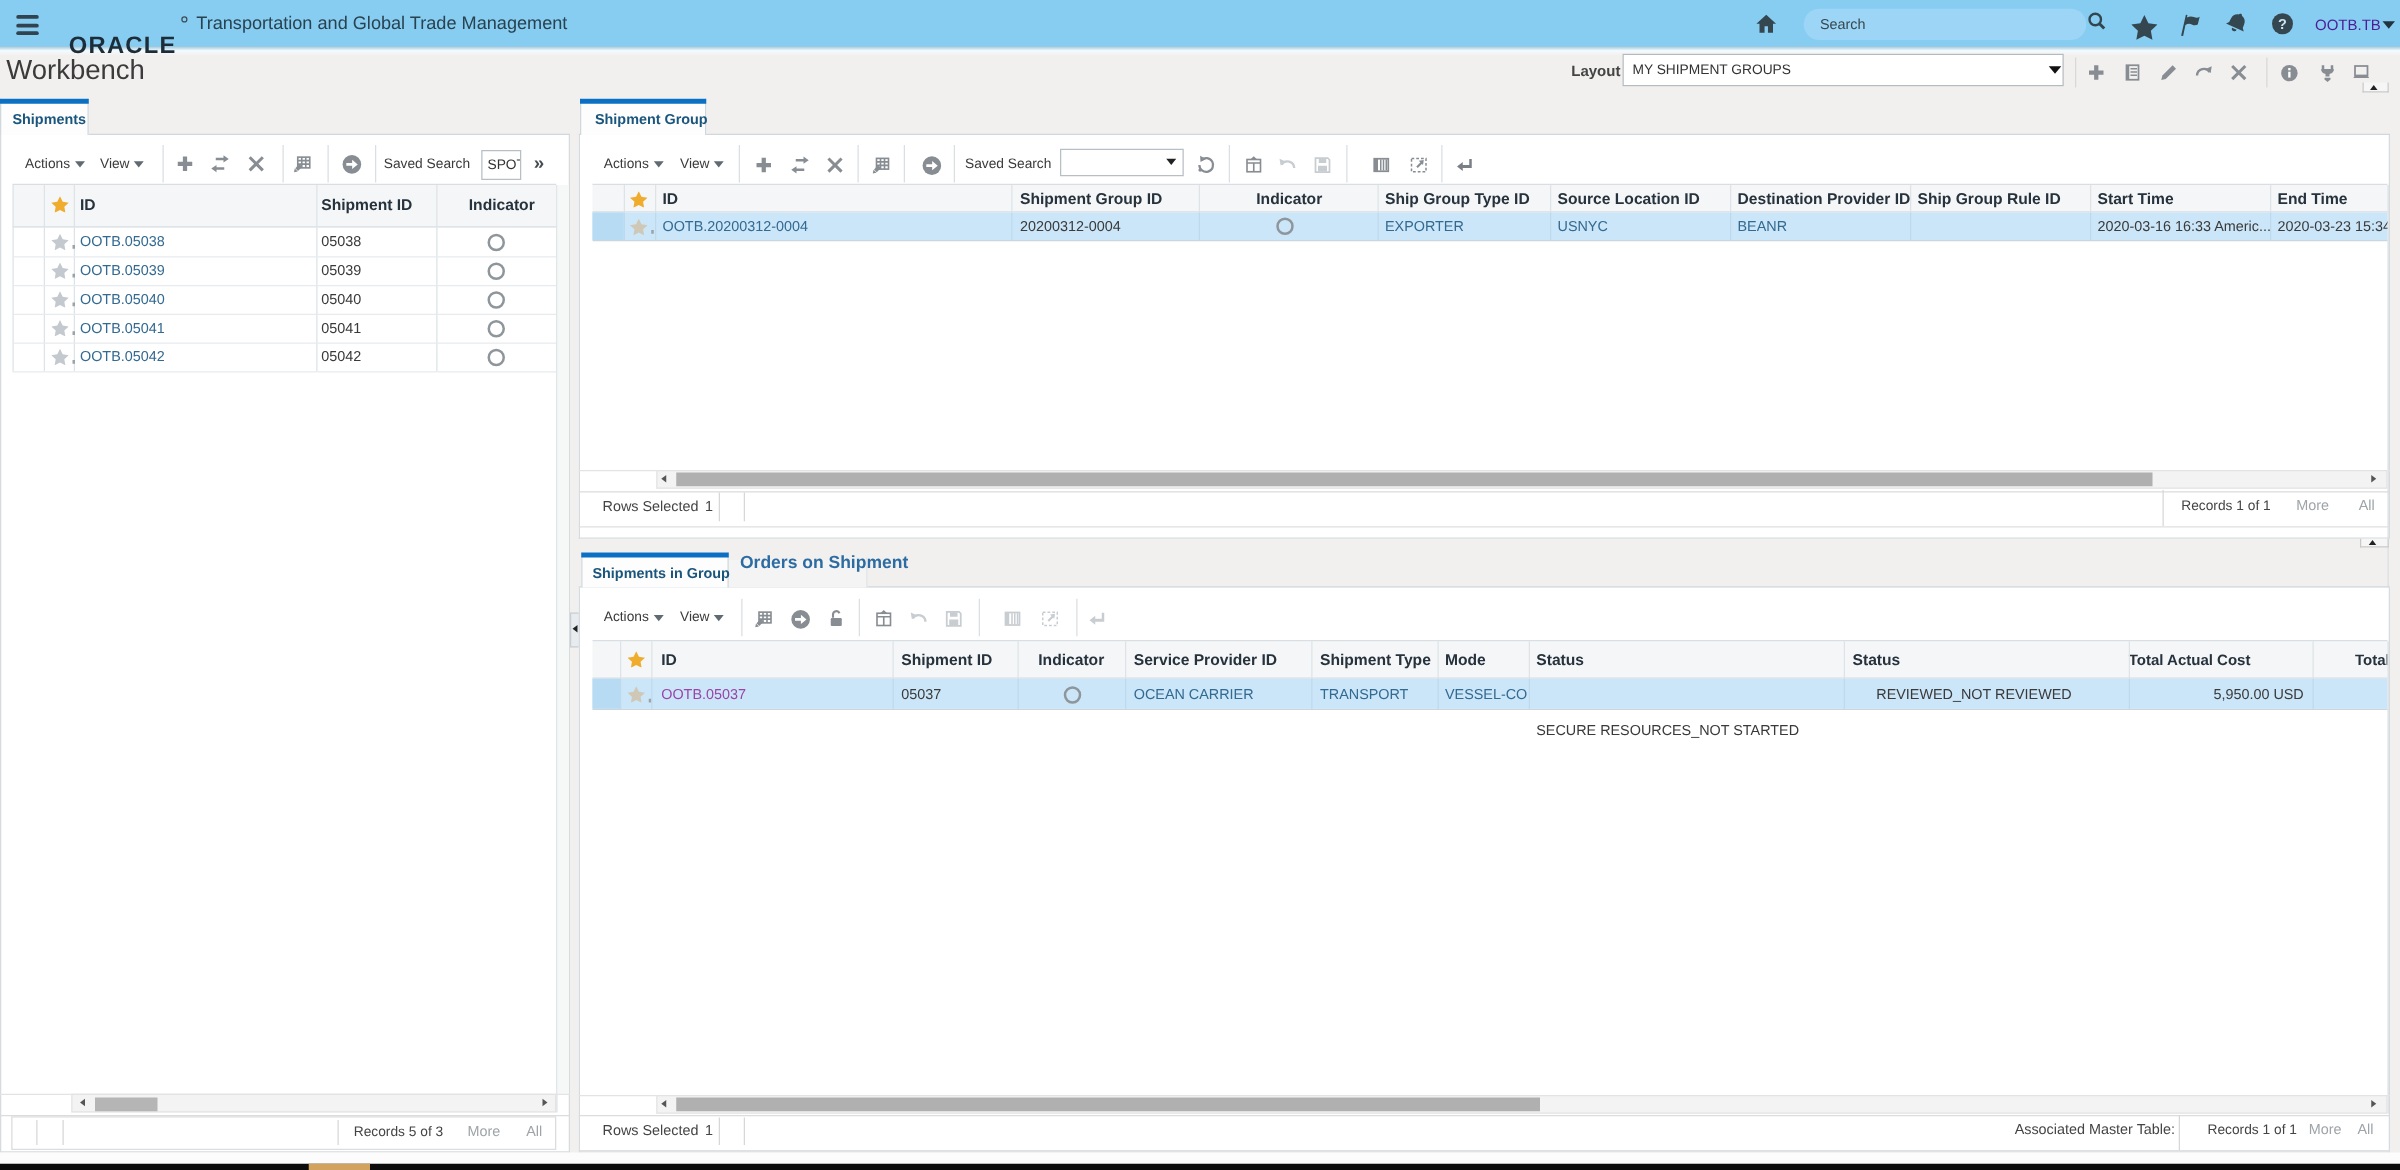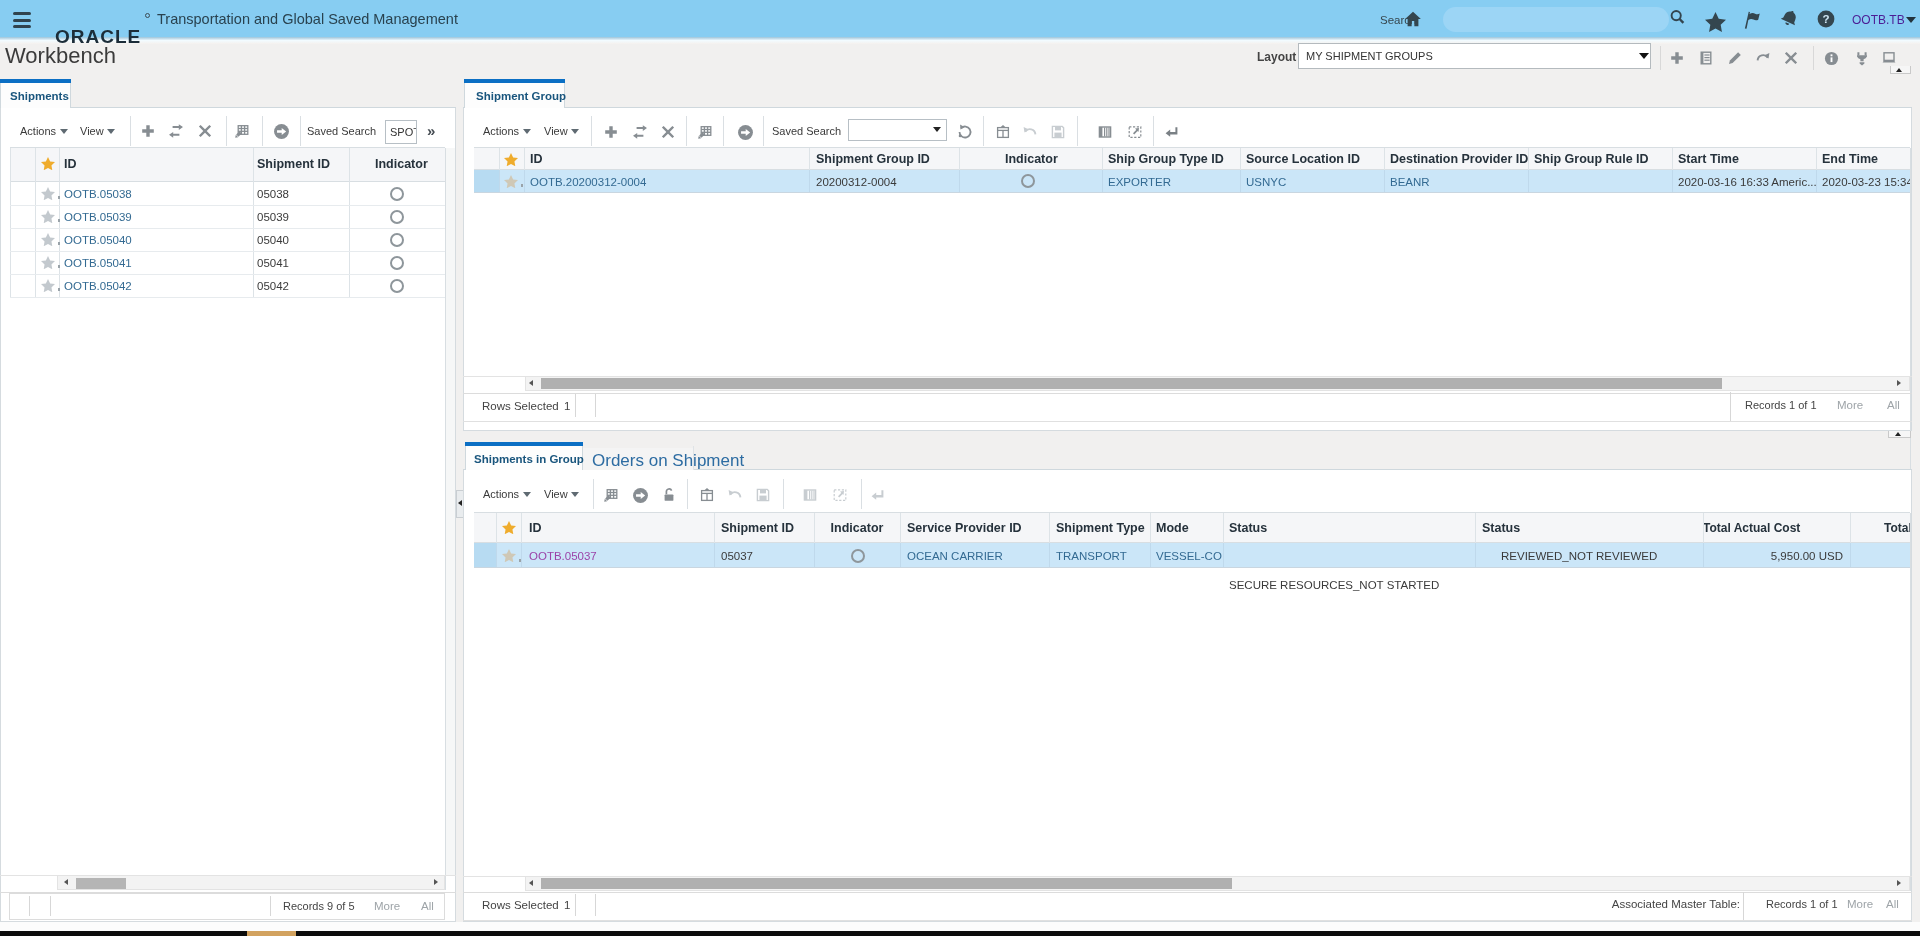--- a/index.html
+++ b/index.html
@@ -5,26 +5,26 @@
 div{line-height:1;}
 </style></head><body>
 <div id="pg">
 <div style="position:absolute;left:0;top:0;width:1920px;height:38px;background:#87cdf2"></div>
 <div style="position:absolute;left:0;top:37px;width:1920px;height:7px;background:linear-gradient(#9dc4da,#f2fbff 50%,#f5f1ee)"></div>
 <div style="position:absolute;left:13px;top:12px;width:18px;height:3.2px;border-radius:1.6px;background:#30434e"></div>
 <div style="position:absolute;left:13px;top:18.5px;width:18px;height:3.2px;border-radius:1.6px;background:#30434e"></div>
 <div style="position:absolute;left:13px;top:25px;width:18px;height:3.2px;border-radius:1.6px;background:#30434e"></div>
 <div style="position:absolute;left:55px;top:27px;font-size:19px;color:#1c2d39;font-weight:bold;white-space:nowrap;line-height:1;letter-spacing:1px;">ORACLE</div>
 <div style="position:absolute;left:145px;top:12.5px;width:3px;height:3px;border:1px solid #3c4c56;border-radius:50%"></div>
-<div style="position:absolute;left:157px;top:12px;font-size:14.5px;color:#29424f;white-space:nowrap;line-height:1;">Transportation and Global Saved Management</div>
+<div style="position:absolute;left:157px;top:12px;font-size:14.5px;color:#29424f;white-space:nowrap;line-height:1;">Transportation and Global Trade Management</div>
 <svg style="position:absolute;left:1404px;top:10px" width="18" height="18" viewBox="0 0 16 16">
       <path d="M8 1.6L1 8h2.2v6.4h3.6V9.8h2.4v4.6h3.6V8H15z" fill="#34464f"></path>
     </svg>
 <div style="position:absolute;left:1443px;top:7px;width:226px;height:25px;box-sizing:border-box;background:#9cd5f5;border-radius:13px;"></div>
-<div style="position:absolute;left:1380px;top:15px;font-size:11.5px;color:#37474f;white-space:nowrap;line-height:1;">Search</div>
+<div style="position:absolute;left:1456px;top:15px;font-size:11.5px;color:#37474f;white-space:nowrap;line-height:1;">Search</div>
 <svg style="position:absolute;left:1668px;top:8px" width="20" height="20" viewBox="0 0 20 20">
       <circle cx="8.2" cy="7.6" r="4.6" fill="none" stroke="#33454f" stroke-width="1.9"></circle>
       <line x1="11.6" y1="11" x2="15.4" y2="14.8" stroke="#33454f" stroke-width="2.4"></line>
     </svg>
 <svg style="position:absolute;left:1705px;top:12px" width="21" height="19.5" viewBox="0 0 14 13">
       <path d="M7 0l2.15 4.45 4.85.65-3.55 3.35.85 4.8L7 11l-4.3 2.25.85-4.8L0 5.1l4.85-.65z" fill="#34464f"></path>
     </svg>
 <svg style="position:absolute;left:1741px;top:9px" width="22" height="21" viewBox="0 0 24 23">
       <path d="M4.2 21.4L8.4 3l1.4.3-.5 2.2c2.2-1.2 4.1-1.3 6.1-.4 1.8.9 3.5.9 5.1-.2l-1.7 6.8c-1.6.9-3.3.9-5.2-.1-1.9-.9-3.7-.7-5.6.4l-2 9.7z" fill="#34464f"></path>
     </svg>
@@ -186,21 +186,21 @@
 <div style="position:absolute;left:0px;top:875px;width:456px;height:1px;background:#e3e3e3"></div>
 <div style="position:absolute;left:57px;top:875px;width:388px;height:15px;box-sizing:border-box;background:#f3f3f3;border:1px solid #e3e3e3;"></div>
 <div style="position:absolute;left:64px;top:879px;width:0;height:0;border-top:3.5px solid transparent;border-bottom:3.5px solid transparent;border-right:4.5px solid #555"></div>
 <div style="position:absolute;left:434px;top:879px;width:0;height:0;border-top:3.5px solid transparent;border-bottom:3.5px solid transparent;border-left:4.5px solid #555"></div>
 <div style="position:absolute;left:76px;top:878px;width:50px;height:11px;box-sizing:border-box;background:#b5b5b5;"></div>
 <div style="position:absolute;left:0px;top:892px;width:456px;height:1px;background:#dcdcdc"></div>
 <div style="position:absolute;left:9px;top:893px;width:436px;height:27px;box-sizing:border-box;background:#fff;border:1px solid #dcdcdc;"></div>
 <div style="position:absolute;left:29px;top:896px;width:1px;height:20px;background:#d7d7d7"></div>
 <div style="position:absolute;left:50px;top:896px;width:1px;height:20px;background:#d7d7d7"></div>
 <div style="position:absolute;left:270px;top:896px;width:1px;height:20px;background:#d7d7d7"></div>
-<div style="position:absolute;left:283px;top:901px;font-size:11px;color:#444;white-space:nowrap;line-height:1;">Records 9 of 5</div>
+<div style="position:absolute;left:283px;top:901px;font-size:11px;color:#444;white-space:nowrap;line-height:1;">Records 5 of 3</div>
 <div style="position:absolute;left:374px;top:901px;font-size:11.5px;color:#9ea4a8;white-space:nowrap;line-height:1;">More</div>
 <div style="position:absolute;left:421px;top:901px;font-size:11.5px;color:#9ea4a8;white-space:nowrap;line-height:1;">All</div>
 <div style="position:absolute;left:456px;top:490px;width:8px;height:28px;box-sizing:border-box;background:#e9ecee;border:1px solid #c9ced2;"></div>
 <div style="position:absolute;left:457.5px;top:500px;width:0;height:0;border-top:3px solid transparent;border-bottom:3px solid transparent;border-right:4px solid #222"></div>
 <div style="position:absolute;left:463px;top:108px;width:1449px;height:323px;box-sizing:border-box;background:#fff;border:1px solid #d5dbdf;border-top:none;"></div>
 <div style="position:absolute;left:463px;top:107px;width:1449px;height:1px;background:#cfd8dd"></div>
 <div style="position:absolute;left:464px;top:79px;width:101px;height:29px;box-sizing:border-box;background:#fdfdfd;border:1px solid #cfd8dd;border-bottom:none;border-top:none;"></div>
 <div style="position:absolute;left:464px;top:79px;width:101px;height:3.5px;background:#0b6fc4"></div>
 <div style="position:absolute;left:476px;top:90.5px;font-size:11.5px;color:#19557d;font-weight:bold;white-space:nowrap;line-height:1;">Shipment Group</div>
 <div style="position:absolute;left:483px;top:126px;font-size:11px;color:#3a3a3a;white-space:nowrap;line-height:1;">Actions</div>
@@ -350,21 +350,21 @@
 <div style="position:absolute;left:1837px;top:400px;font-size:11.5px;color:#9ea4a8;white-space:nowrap;line-height:1;">More</div>
 <div style="position:absolute;left:1887px;top:400px;font-size:11.5px;color:#9ea4a8;white-space:nowrap;line-height:1;">All</div>
 <div style="position:absolute;left:1888px;top:431px;width:23px;height:7px;box-sizing:border-box;background:#f6f6f6;border:1px solid #c9c9c9;border-top:none;"></div>
 <div style="position:absolute;left:1895px;top:432px;width:0;height:0;border-left:3.5px solid transparent;border-right:3.5px solid transparent;border-bottom:4.5px solid #222"></div>
 <div style="position:absolute;left:463px;top:470px;width:1449px;height:452px;box-sizing:border-box;background:#fff;border:1px solid #d5dbdf;border-top:none;"></div>
 <div style="position:absolute;left:463px;top:469px;width:1449px;height:1px;background:#cfd8dd"></div>
 <div style="position:absolute;left:583px;top:448px;width:111px;height:22px;box-sizing:border-box;background:#f4f4f4;"></div>
 <div style="position:absolute;left:465px;top:442px;width:118px;height:28px;box-sizing:border-box;background:#fdfdfd;border:1px solid #cfd8dd;border-bottom:none;border-top:none;"></div>
 <div style="position:absolute;left:465px;top:442px;width:118px;height:3.5px;background:#0b6fc4"></div>
 <div style="position:absolute;left:474px;top:454px;font-size:11.5px;color:#19557d;font-weight:bold;white-space:nowrap;line-height:1;">Shipments in Group</div>
-<div style="position:absolute;left:592px;top:452px;font-size:17px;color:#2d6ca2;white-space:nowrap;line-height:1;">Orders on Shipment</div>
+<div style="position:absolute;left:592px;top:442px;font-size:14px;color:#2d6ca2;white-space:nowrap;line-height:1;font-weight:bold;">Orders on Shipment</div>
 <div style="position:absolute;left:693px;top:446px;width:1px;height:24px;background:#dfe3e6"></div>
 <div style="position:absolute;left:483px;top:489px;font-size:11px;color:#3a3a3a;white-space:nowrap;line-height:1;">Actions</div>
 <div style="position:absolute;left:523px;top:491.5px;width:0;height:0;border-left:4px solid transparent;border-right:4px solid transparent;border-top:5px solid #5f6a72"></div>
 <div style="position:absolute;left:544px;top:489px;font-size:11px;color:#3a3a3a;white-space:nowrap;line-height:1;">View</div>
 <div style="position:absolute;left:571px;top:491.5px;width:0;height:0;border-left:4px solid transparent;border-right:4px solid transparent;border-top:5px solid #5f6a72"></div>
 <div style="position:absolute;left:593px;top:479px;width:1px;height:30px;background:#dadfe3"></div>
 <svg style="position:absolute;left:603px;top:487px" width="16" height="16" viewBox="0 0 16 16">
       <g fill="none" stroke="#878d92" stroke-width="1.3">
         <rect x="4.2" y="2.7" width="9.6" height="8.6"></rect>
         <line x1="4.2" y1="5.5" x2="13.8" y2="5.5"></line>

